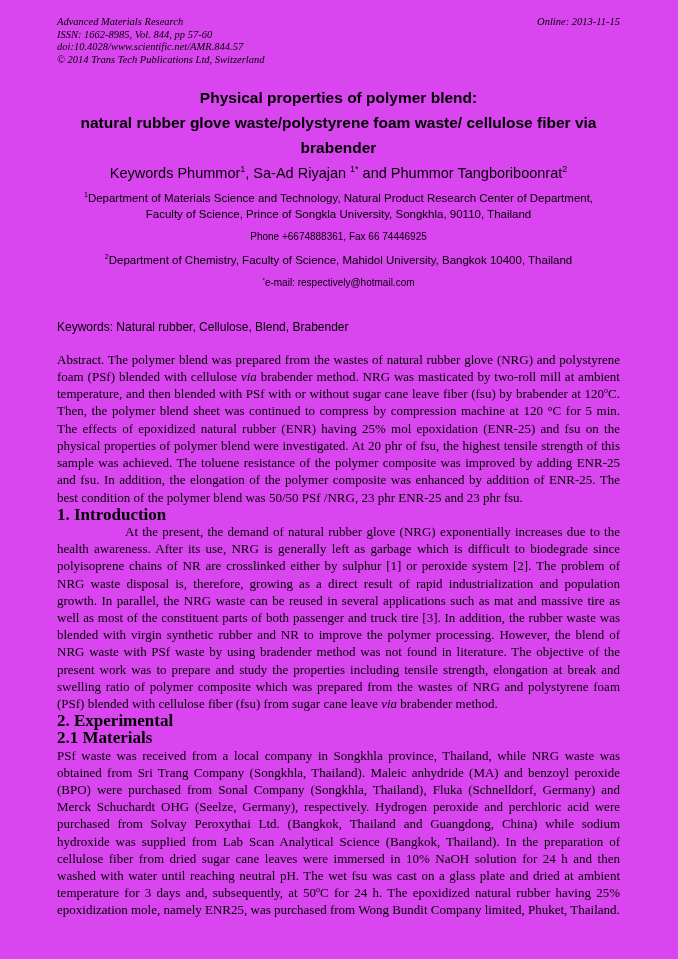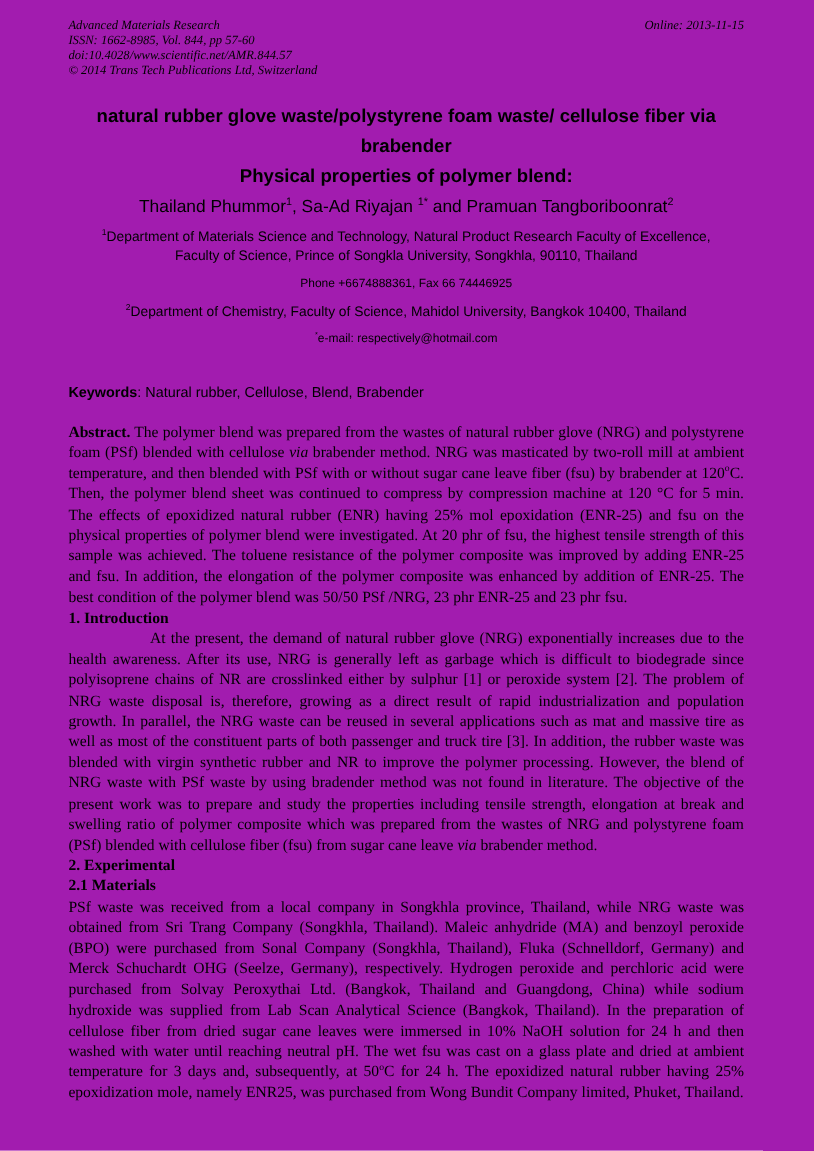--- a/index.html
+++ b/index.html
@@ -1,19 +1,19 @@
 <!DOCTYPE html>
 <html><head>
 <meta charset="utf-8">
 <style>
   html,body { margin:0; padding:0; background:#ffffff; }
   .page {
     width:678px; height:959px; box-sizing:border-box;
     padding:16px 58px 0 57px;
-    background:#a21caf; color:#000000;
+    background:#d946ef; color:#000000;
     font-family:"Liberation Serif", serif;
     overflow:hidden;
   }
   
   .masthead {
     display:flex; justify-content:space-between; align-items:flex-start;
     font-style:italic; font-size:10.5px; line-height:12.6px;
     font-family:"Liberation Serif", serif;
   }
   .masthead-right { white-space:nowrap; }
@@ -46,51 +46,51 @@
   }
   
   .body-text {
     font-family:"Liberation Serif", serif;
     font-size:13px; line-height:17.2px;
     text-align:justify; margin:0;
   }
   .abstract { margin-top:16px; }
   .sec-heading {
     font-family:"Liberation Serif", serif;
-    font-size:13px; line-height:17.2px;
+    font-size:17px; line-height:17.2px;
     font-weight:bold; margin:0; text-align:left;
   }
   .indent-first { text-indent:68px;font-family:Liberation Serif, serif; }
   sup { font-size:0.62em; line-height:0; }
-  .b { font-weight:bold; }
+  .b { font-weight:normal; }
   .i { font-style:italic; }
 </style>
 </head>
 <body>
 
 <div class="page">
 
   <div class="masthead">
     <div class="masthead-left">
       <div>Advanced Materials Research</div>
       <div>ISSN: 1662-8985, Vol. 844, pp 57-60</div>
       <div>doi:10.4028/www.scientific.net/AMR.844.57</div>
       <div>© 2014 Trans Tech Publications Ltd, Switzerland</div>
     </div>
     <div class="masthead-right">Online: 2013-11-15</div>
   </div>
 
   <div class="title-block">
+    <div>Physical properties of polymer blend:</div>
     <div>natural rubber glove waste/polystyrene foam waste/ cellulose fiber via brabender</div>
-    <div>Physical properties of polymer blend:</div>
   </div>
 
-  <div class="authors"><span>Thailand Phummor</span><sup>1</sup><span>, Sa-Ad Riyajan </span><sup>1*</sup><span> and Pramuan Tangboriboonrat</span><sup>2</sup></div>
+  <div class="authors"><span>Keywords Phummor</span><sup>1</sup><span>, Sa-Ad Riyajan </span><sup>1*</sup><span> and Phummor Tangboriboonrat</span><sup>2</sup></div>
 
-  <div class="affil"><sup>1</sup><span>Department of Materials Science and Technology, Natural Product Research Faculty of Excellence, Faculty of Science, Prince of Songkla University, Songkhla, 90110, Thailand</span></div>
+  <div class="affil"><sup>1</sup><span>Department of Materials Science and Technology, Natural Product Research Center of Department, Faculty of Science, Prince of Songkla University, Songkhla, 90110, Thailand</span></div>
 
   <div class="phone-line">Phone +6674888361, Fax 66 74446925</div>
 
   <div class="affil"><sup>2</sup><span>Department of Chemistry, Faculty of Science, Mahidol University, Bangkok 10400, Thailand</span></div>
 
   <div class="email-line"><sup>*</sup><span>e-mail: respectively@hotmail.com</span></div>
 
   <div class="keywords"><span class="b">Keywords</span><span>: Natural rubber, Cellulose, Blend, Brabender</span></div>
 
   <p class="body-text abstract"><span class="b">Abstract.</span><span> The polymer blend was prepared from the wastes of natural rubber glove (NRG) and polystyrene foam (PSf) blended with cellulose </span><span class="i">via</span><span> brabender method. NRG was masticated by two-roll mill at ambient temperature, and then blended with PSf with or without sugar cane leave fiber (fsu) by brabender at 120</span><sup>o</sup><span>C. Then, the polymer blend sheet was continued to compress by compression machine at 120 °C for 5 min.  The effects of epoxidized natural rubber (ENR) having 25% mol epoxidation (ENR-25) and fsu on the physical properties of polymer blend were investigated. At 20 phr of fsu, the highest tensile strength of this sample was achieved.  The toluene resistance of the polymer composite was improved by adding ENR-25 and fsu. In addition, the elongation of the polymer composite was enhanced by addition of ENR-25. The best condition of the polymer blend was 50/50 PSf /NRG, 23 phr ENR-25 and 23 phr fsu.</span></p>

